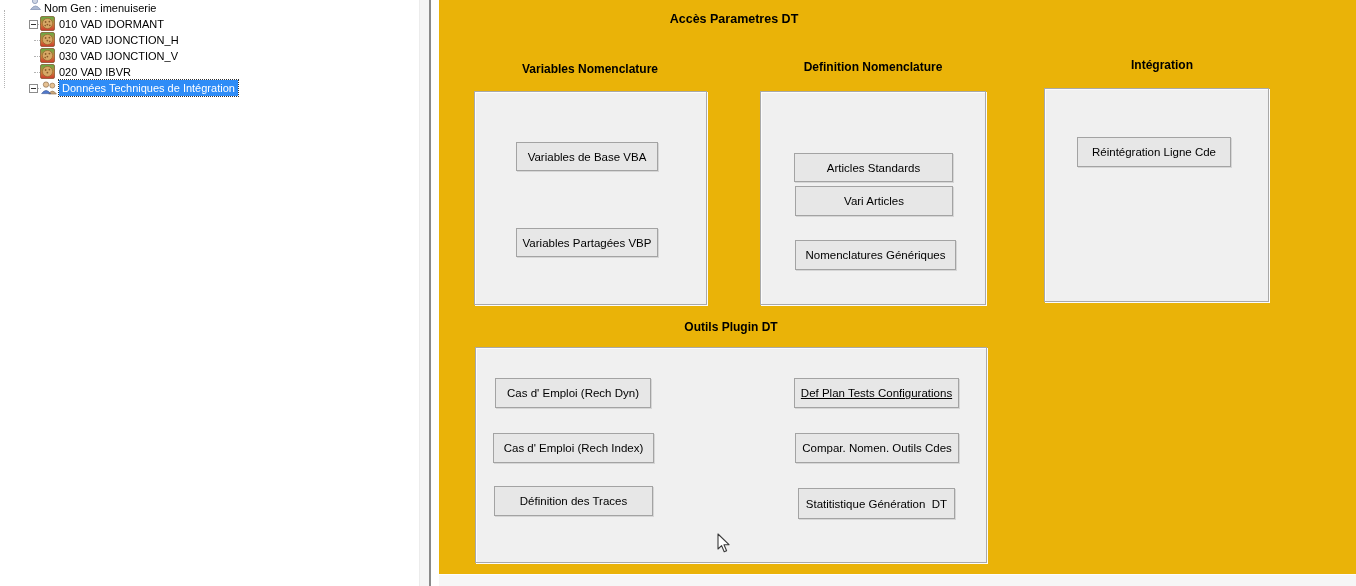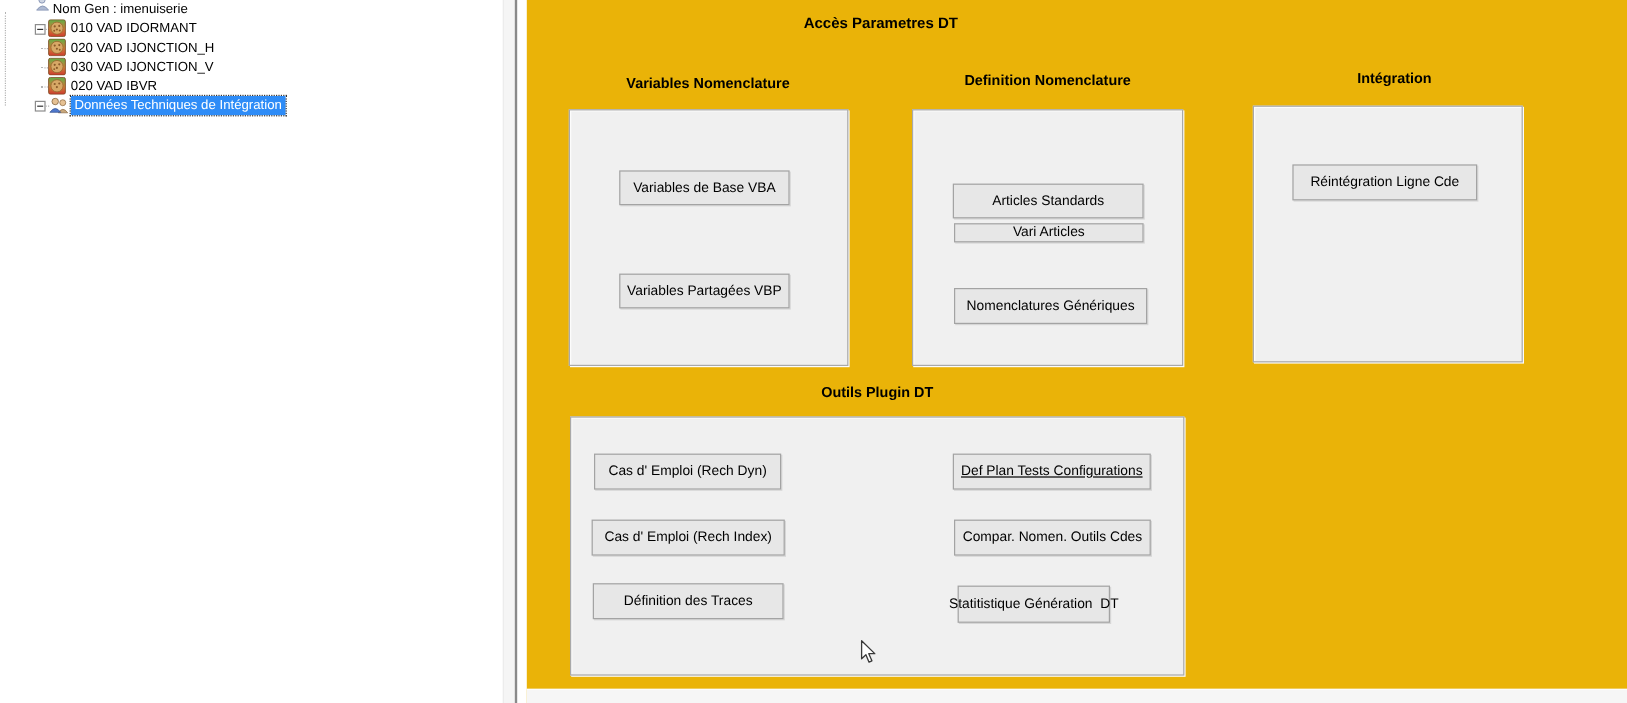--- a/index.html
+++ b/index.html
@@ -157,32 +157,32 @@
 
     <div class="group-box" style="left:35px;  top:91px; width:233px; height:214px;"></div>
     <div class="group-box" style="left:321px; top:91px; width:226px; height:214px;"></div>
     <div class="group-box" style="left:605px; top:88px; width:225px; height:214px;"></div>
     <div class="group-box" style="left:36px;  top:347px; width:512px; height:216px;"></div>
 
     <button class="btn" style="left:77px; top:142px; width:142px; height:29px;">Variables de Base VBA</button>
     <button class="btn" style="left:77px; top:228px; width:142px; height:29px;">Variables Partagées VBP</button>
 
     <button class="btn" style="left:355px; top:134px; width:159px; height:29px;margin-top:19px;">Articles Standards</button>
-    <button class="btn" style="left:356px; top:186px; width:158px; height:16px;">Vari Articles</button>
+    <button class="btn" style="left:356px; top:186px; width:158px; height:30px;">Vari Articles</button>
     <button class="btn" style="left:356px; top:240px; width:161px; height:30px;text-align:right;">Nomenclatures Génériques</button>
 
     <button class="btn" style="left:638px; top:137px; width:154px; height:30px;">Réintégration Ligne Cde</button>
 
     <button class="btn" style="left:54px; top:433px; width:161px; height:30px;">Cas d' Emploi (Rech Index)</button>
     <button class="btn" style="left:56px; top:378px; width:156px; height:30px;">Cas d' Emploi (Rech Dyn)</button>
     <button class="btn" style="left:55px; top:486px; width:159px; height:30px;">Définition des Traces</button>
 
     <button class="btn" style="left:355px; top:378px; width:165px; height:30px;text-decoration:underline;">Def Plan Tests Configurations</button>
     <button class="btn" style="left:356px; top:433px; width:164px; height:30px;">Compar. Nomen. Outils Cdes</button>
-    <button class="btn" style="left:359px; top:488px; width:127px; height:31px;">Statitistique Génération  DT</button>
+    <button class="btn" style="left:359px; top:488px; width:157px; height:31px;">Statitistique Génération  DT</button>
 
     <div class="bottom-strip"></div>
   </div>
 
   <div class="cursor">
     <svg width="14" height="21" viewBox="0 0 14 21">
       <path d="M1 1 L1 16 L4.6 12.6 L7.2 18.8 L9.6 17.7 L7 11.7 L12 11.7 Z" fill="#ffffff" stroke="#3a3a3a" stroke-width="1.1" stroke-linejoin="round"></path>
     </svg>
   </div>
 

